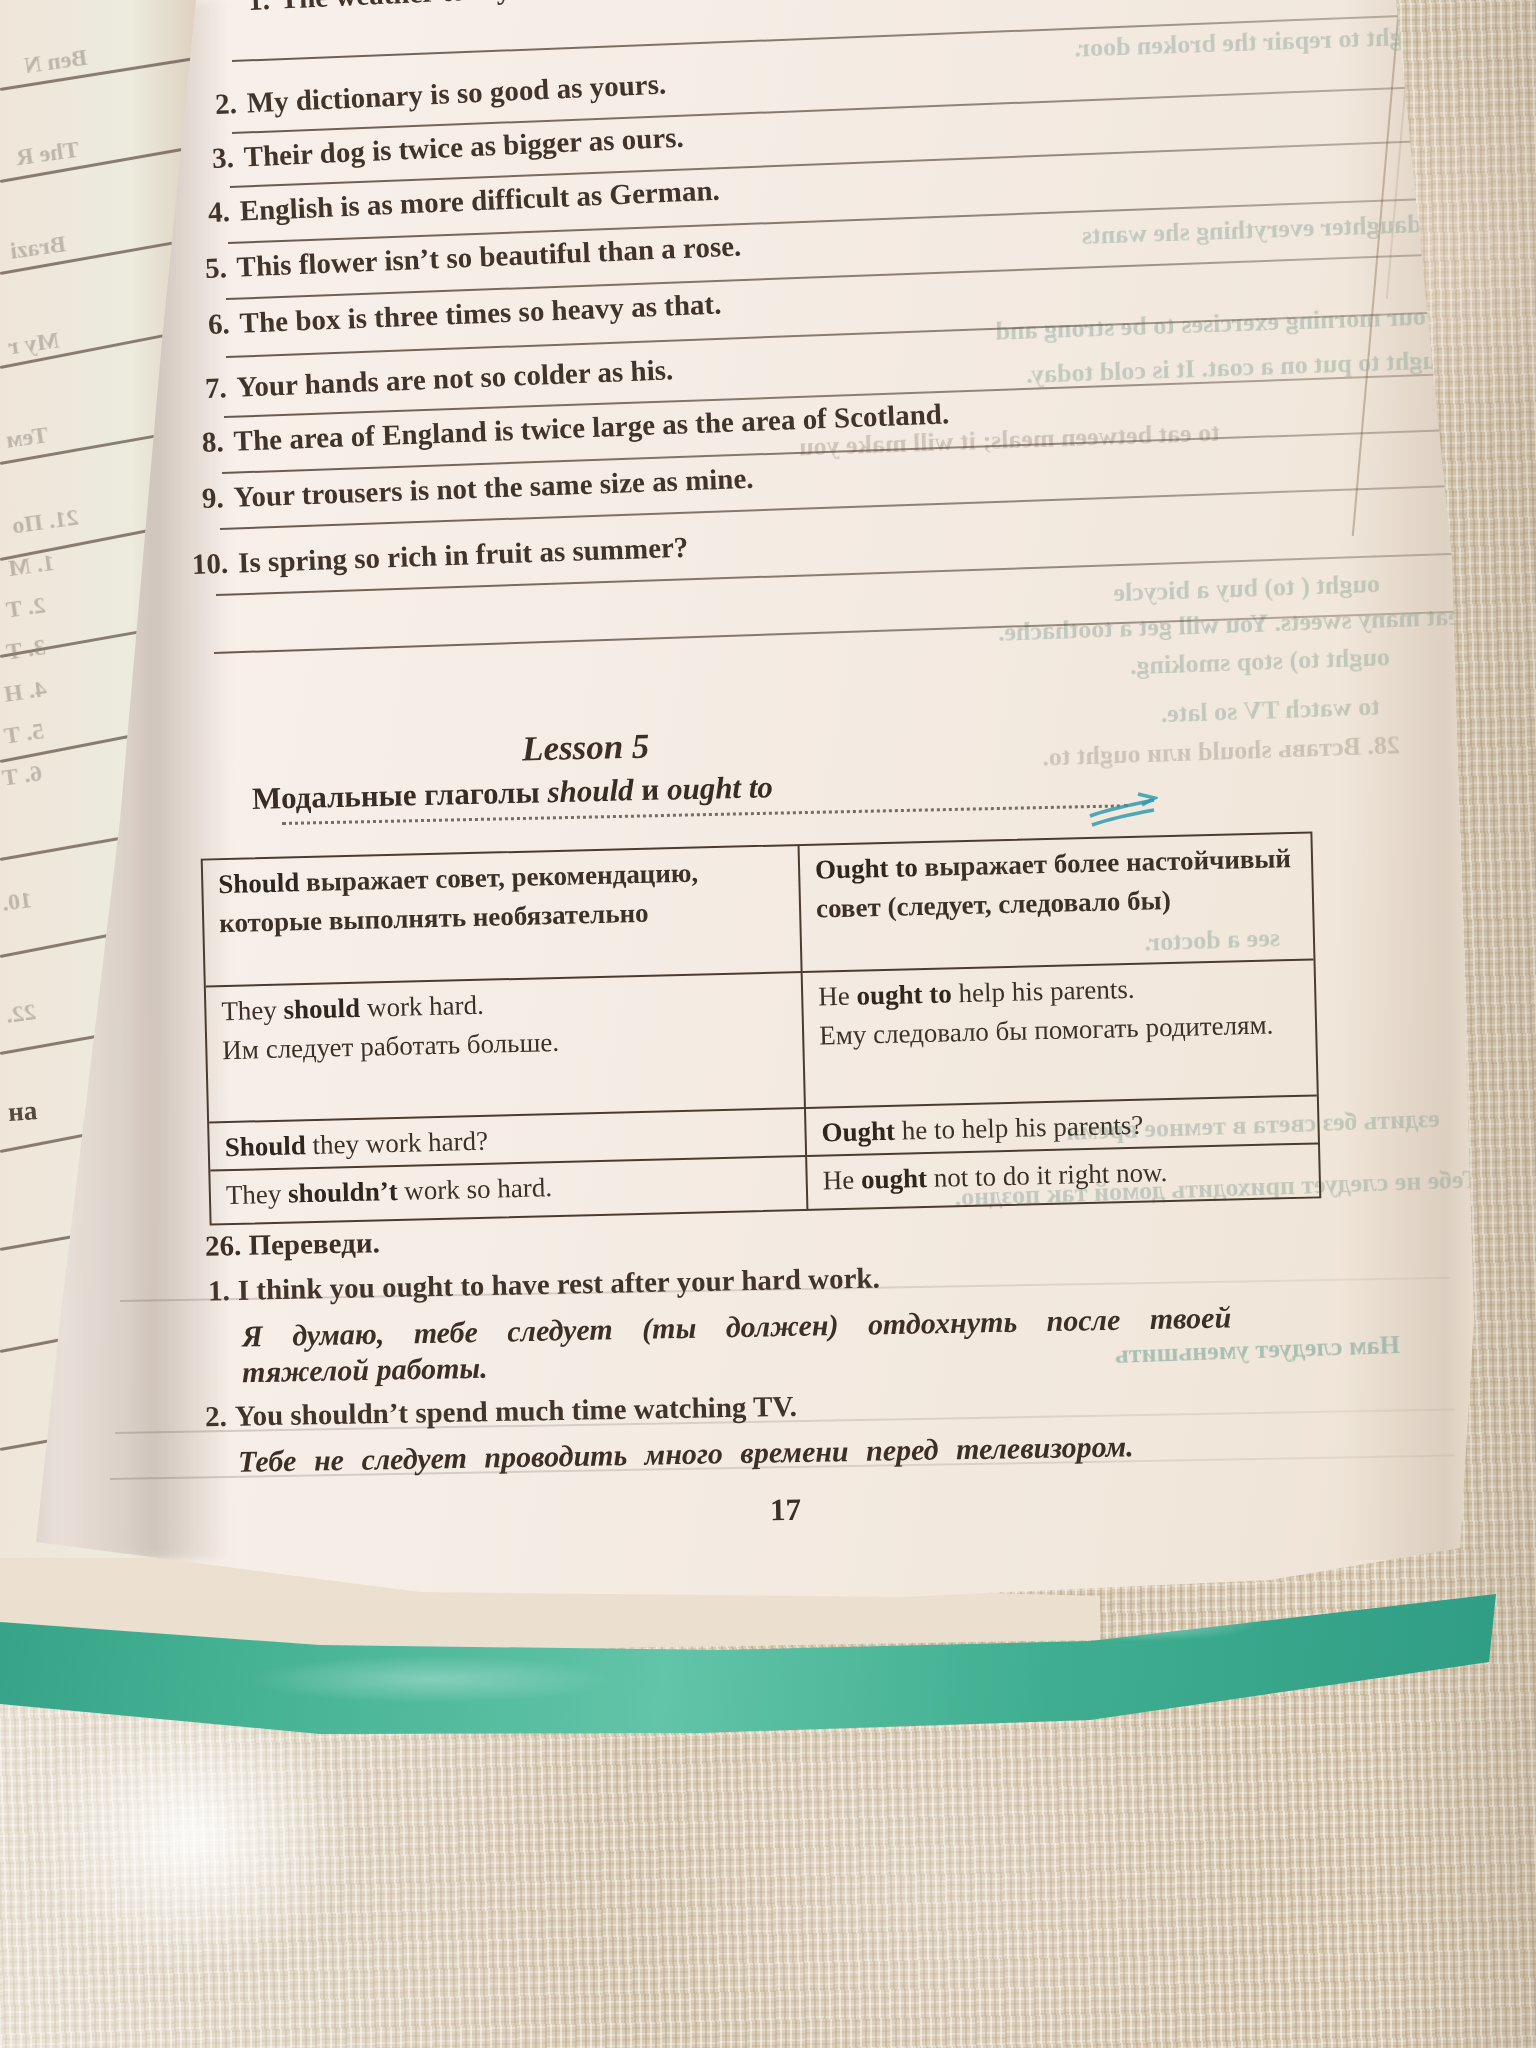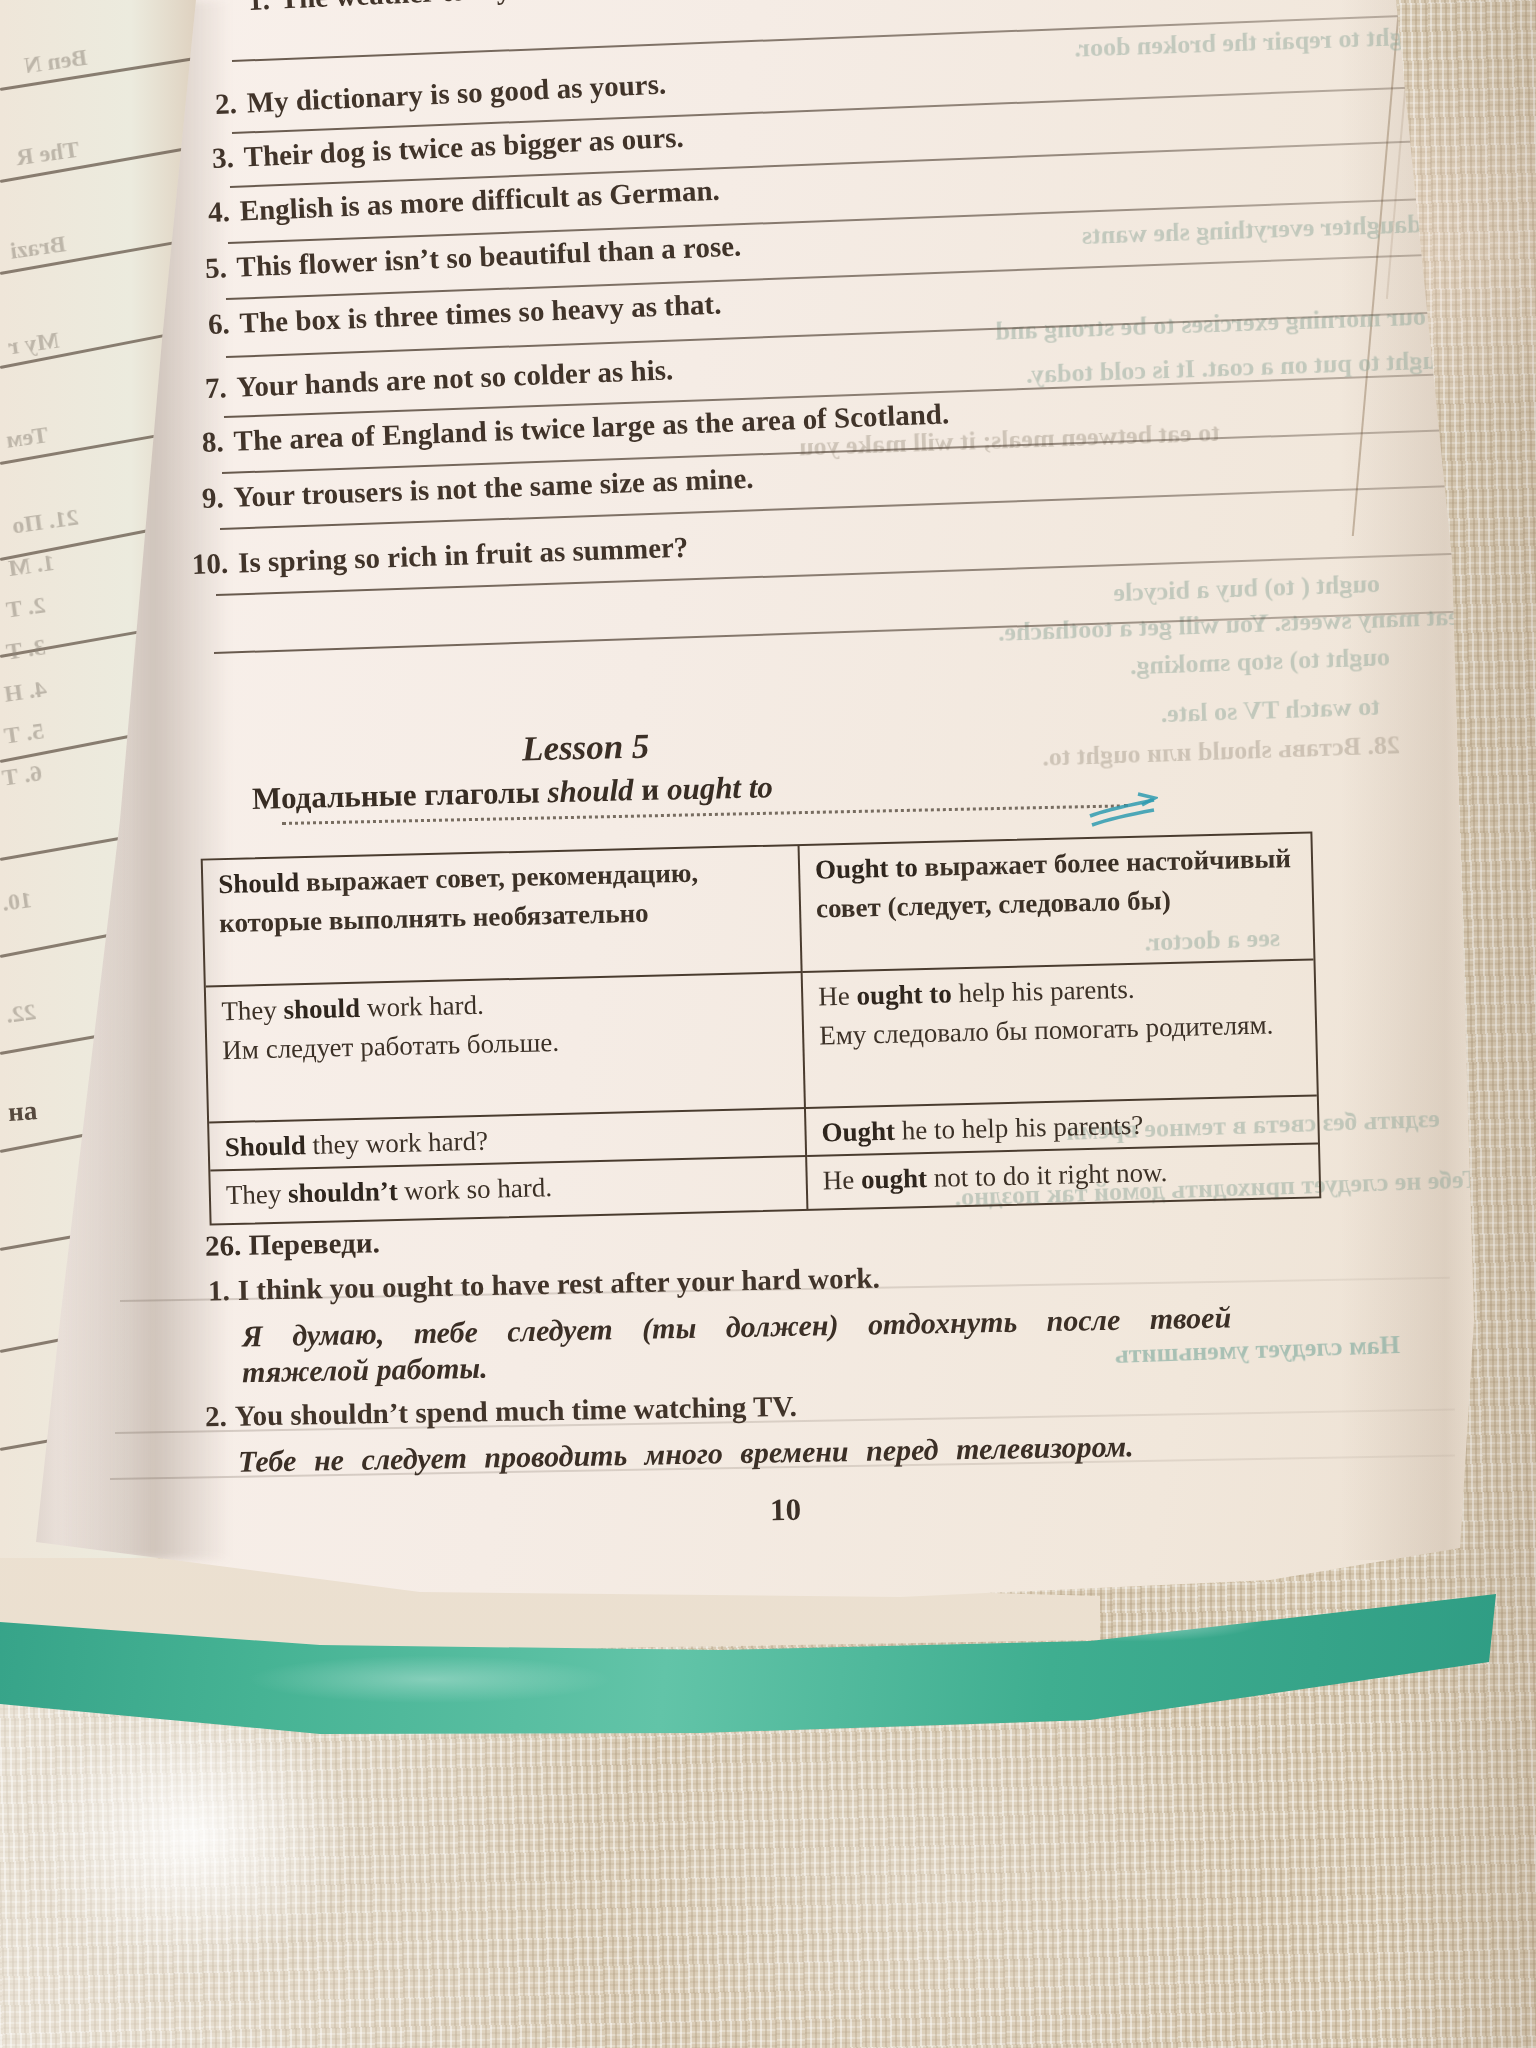--- a/index.html
+++ b/index.html
@@ -194,18 +194,18 @@
     <div class="abs ex26en" style="left:208px;top:1268px;transform:rotate(-1.1deg)"><span class="num">1.</span><span>I think you ought to have rest after your hard work.</span></div>
     <div class="abs ex26ru" style="left:242px;top:1310px;word-spacing:22px;transform:rotate(-1.1deg)">Я думаю, тебе следует (ты должен) отдохнуть после твоей</div>
     <div class="abs ex26ru" style="left:242px;top:1353px;transform:rotate(-1.1deg)">тяжелой работы.</div>
     <div class="abs ex26en" style="left:205px;top:1395px;transform:rotate(-1deg)"><span class="num">2.</span><span>You shouldn’t spend much time watching TV.</span></div>
     <div class="abs ex26ru" style="left:238px;top:1437px;word-spacing:10px;transform:rotate(-1deg)">Тебе не следует проводить много времени перед телевизором.</div>
 
     <div class="abs rule faint" style="left:120px;top:1300px;width:1330px;transform:rotate(-1deg)"></div>
     <div class="abs rule faint" style="left:115px;top:1432px;width:1340px;transform:rotate(-1deg)"></div>
     <div class="abs rule faint" style="left:110px;top:1478px;width:1345px;transform:rotate(-1deg)"></div>
 
-    <div class="abs pageno" style="left:770px;top:1492px;transform:rotate(-1deg)">10</div>
+    <div class="abs pageno" style="left:770px;top:1492px;transform:rotate(-1deg)">17</div>
   </div>
 
   <div class="abs plastic"></div>
 
 </div>
 
 </body></html>

